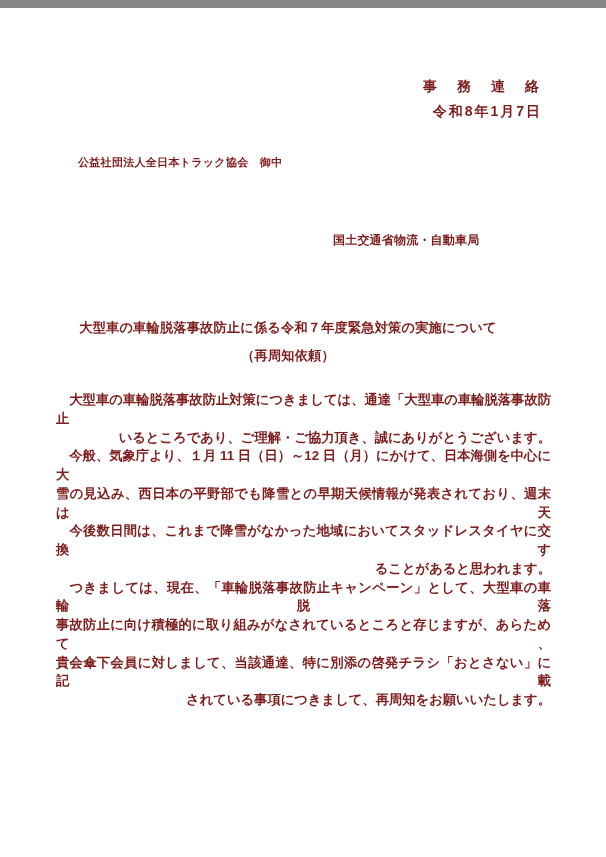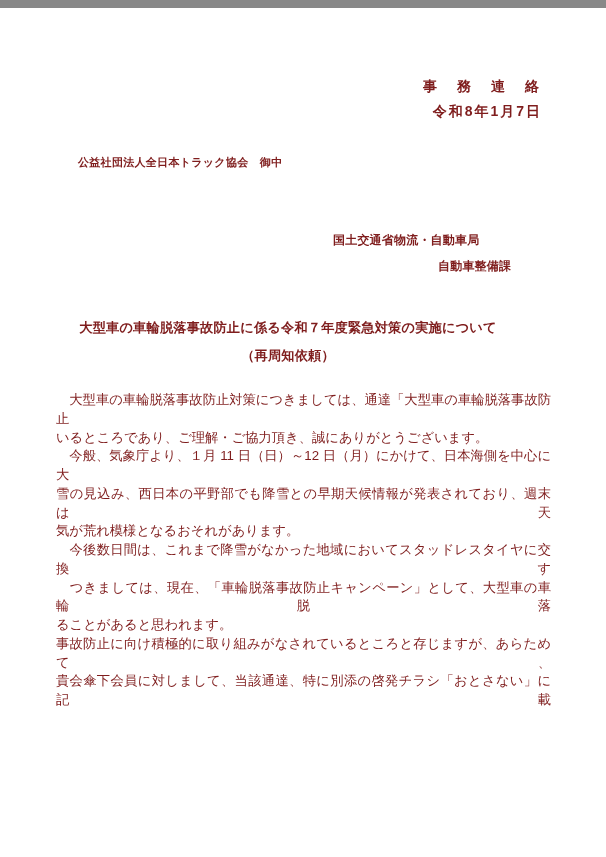--- a/index.html
+++ b/index.html
@@ -33,57 +33,56 @@
   
   .title{
     position:absolute;top:306px;left:0;width:576px;
     text-align:center;font-size:13.2px;line-height:27.5px;
     font-weight:bold;letter-spacing:0.2px;
   }
   
   .body{
     position:absolute;left:56px;top:383px;width:495px;
     font-size:13.3px;line-height:18.75px;
-    font-weight:normal;
+    font-weight:bold;
   }
-  .ln{min-height:18.75px;}
+  .ln{min-height:18.75px;text-align:right;}
   .ln.j{
     text-align:justify;
     text-align-last:justify;
     -moz-text-align-last:justify;
   }
 </style>
 </head>
 <body>
 
 <div class="page">
 
   <div class="hdr">
     <div class="doctype">事　務　連　絡</div>
     <div class="docdate">令和8年1月7日</div>
   </div>
 
   <div class="addressee">公益社団法人全日本トラック協会　御中</div>
 
   <div class="sender">
     <div>国土交通省物流・自動車局</div>
-    <div class="dept">自動車整備課</div>
   </div>
 
   <div class="title">
     <div>大型車の車輪脱落事故防止に係る令和７年度緊急対策の実施について</div>
     <div>（再周知依頼）</div>
   </div>
 
   <div class="body">
     <div class="ln j">　大型車の車輪脱落事故防止対策につきましては、通達「大型車の車輪脱落事故防止</div>
     <div class="ln">いるところであり、ご理解・ご協力頂き、誠にありがとうございます。</div>
     <div class="ln j">　今般、気象庁より、１月 11 日（日）～12 日（月）にかけて、日本海側を中心に大</div>
     <div class="ln j">雪の見込み、西日本の平野部でも降雪との早期天候情報が発表されており、週末は天</div>
-    <div class="ln">気が荒れ模様となるおそれがあります。</div>
     <div class="ln j">　今後数日間は、これまで降雪がなかった地域においてスタッドレスタイヤに交換す</div>
+    <div class="ln">ることがあると思われます。</div>
     <div class="ln j">　つきましては、現在、「車輪脱落事故防止キャンペーン」として、大型車の車輪脱落</div>
-    <div class="ln">ることがあると思われます。</div>
     <div class="ln j">事故防止に向け積極的に取り組みがなされているところと存じますが、あらためて、</div>
     <div class="ln j">貴会傘下会員に対しまして、当該通達、特に別添の啓発チラシ「おとさない」に記載</div>
+    <div class="ln">されている事項につきまして、再周知をお願いいたします。</div>
   </div>
 
 </div>
 
 </body></html>

